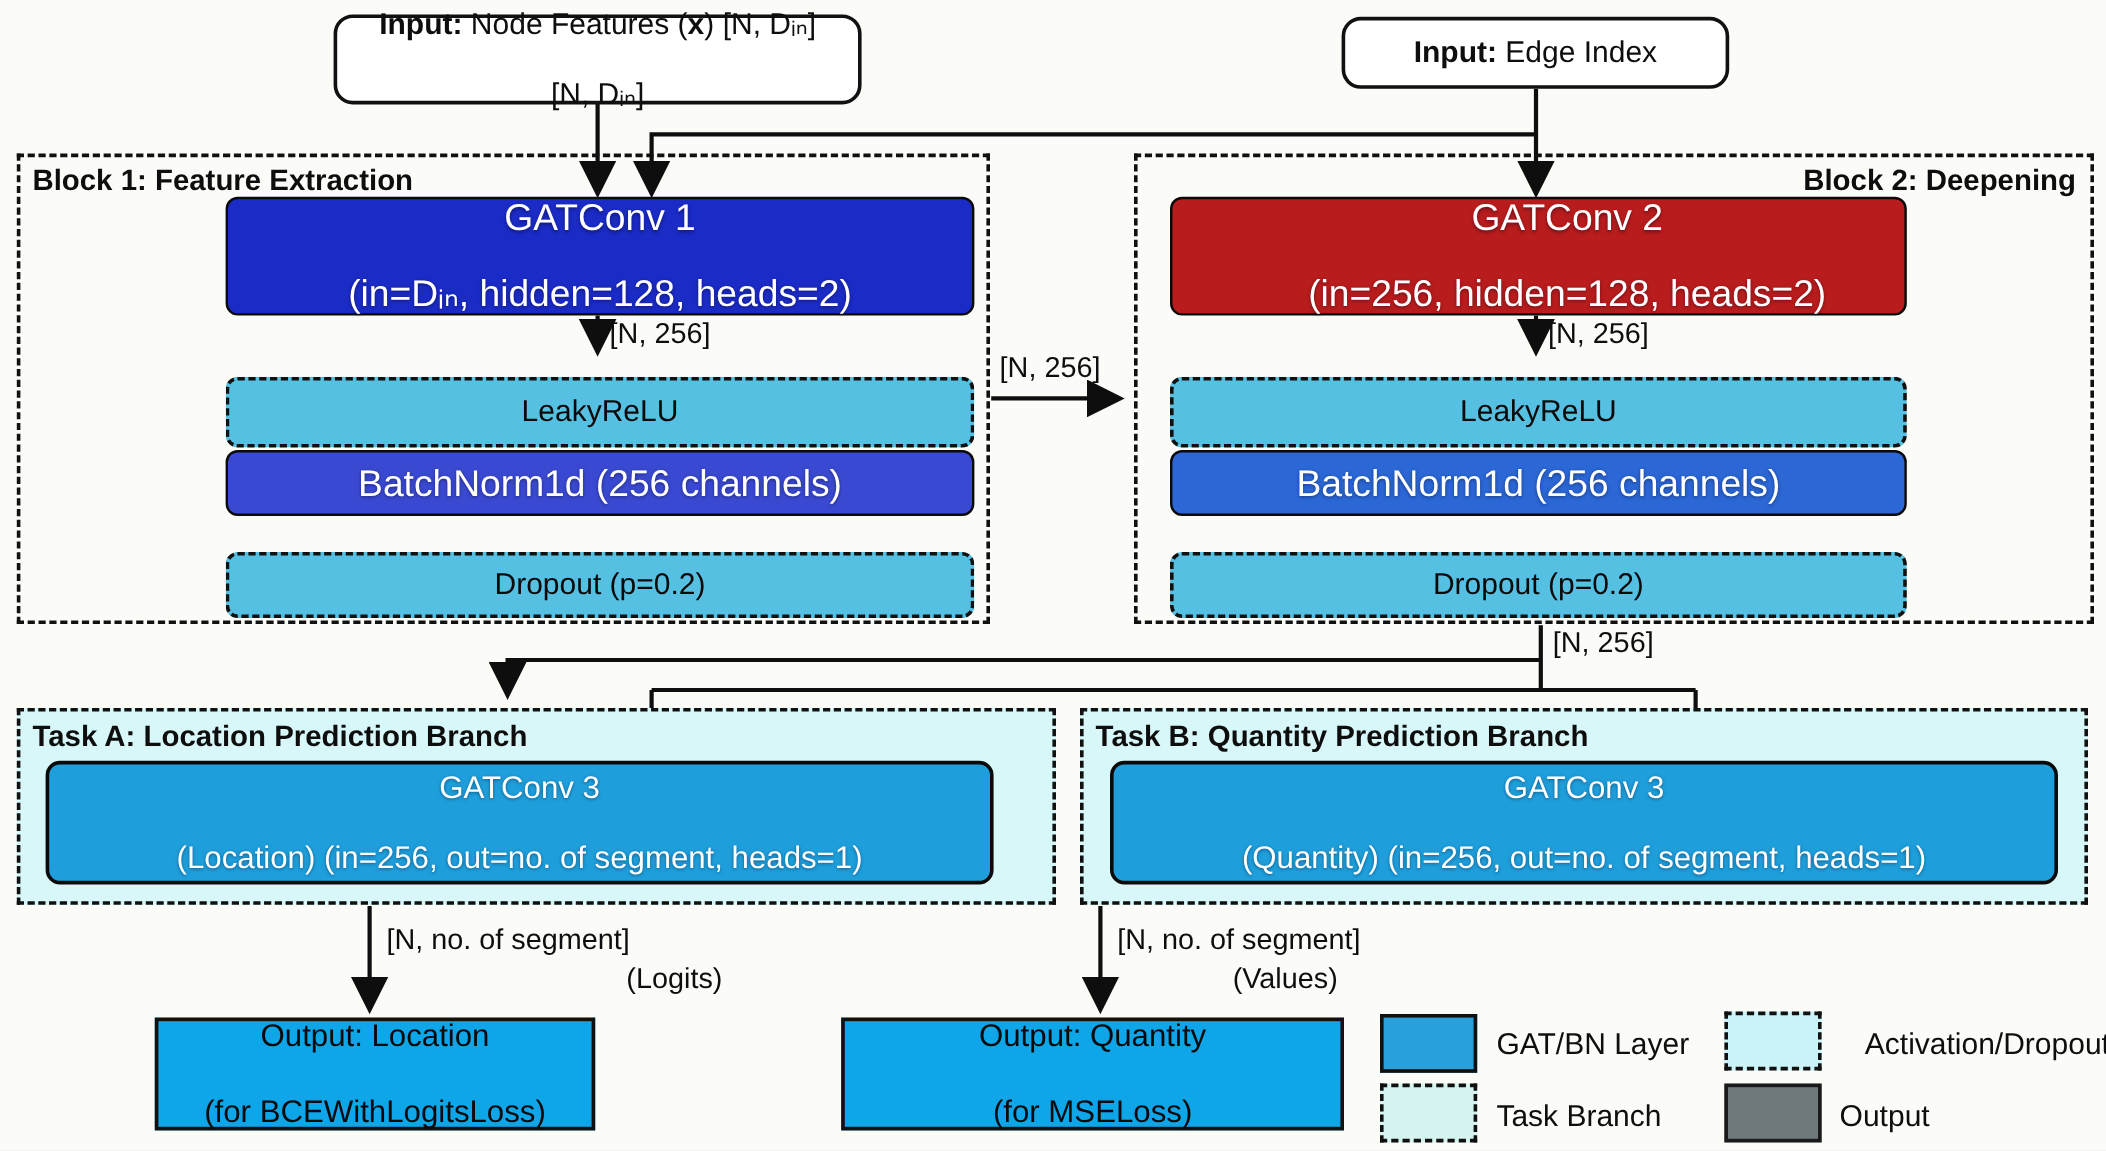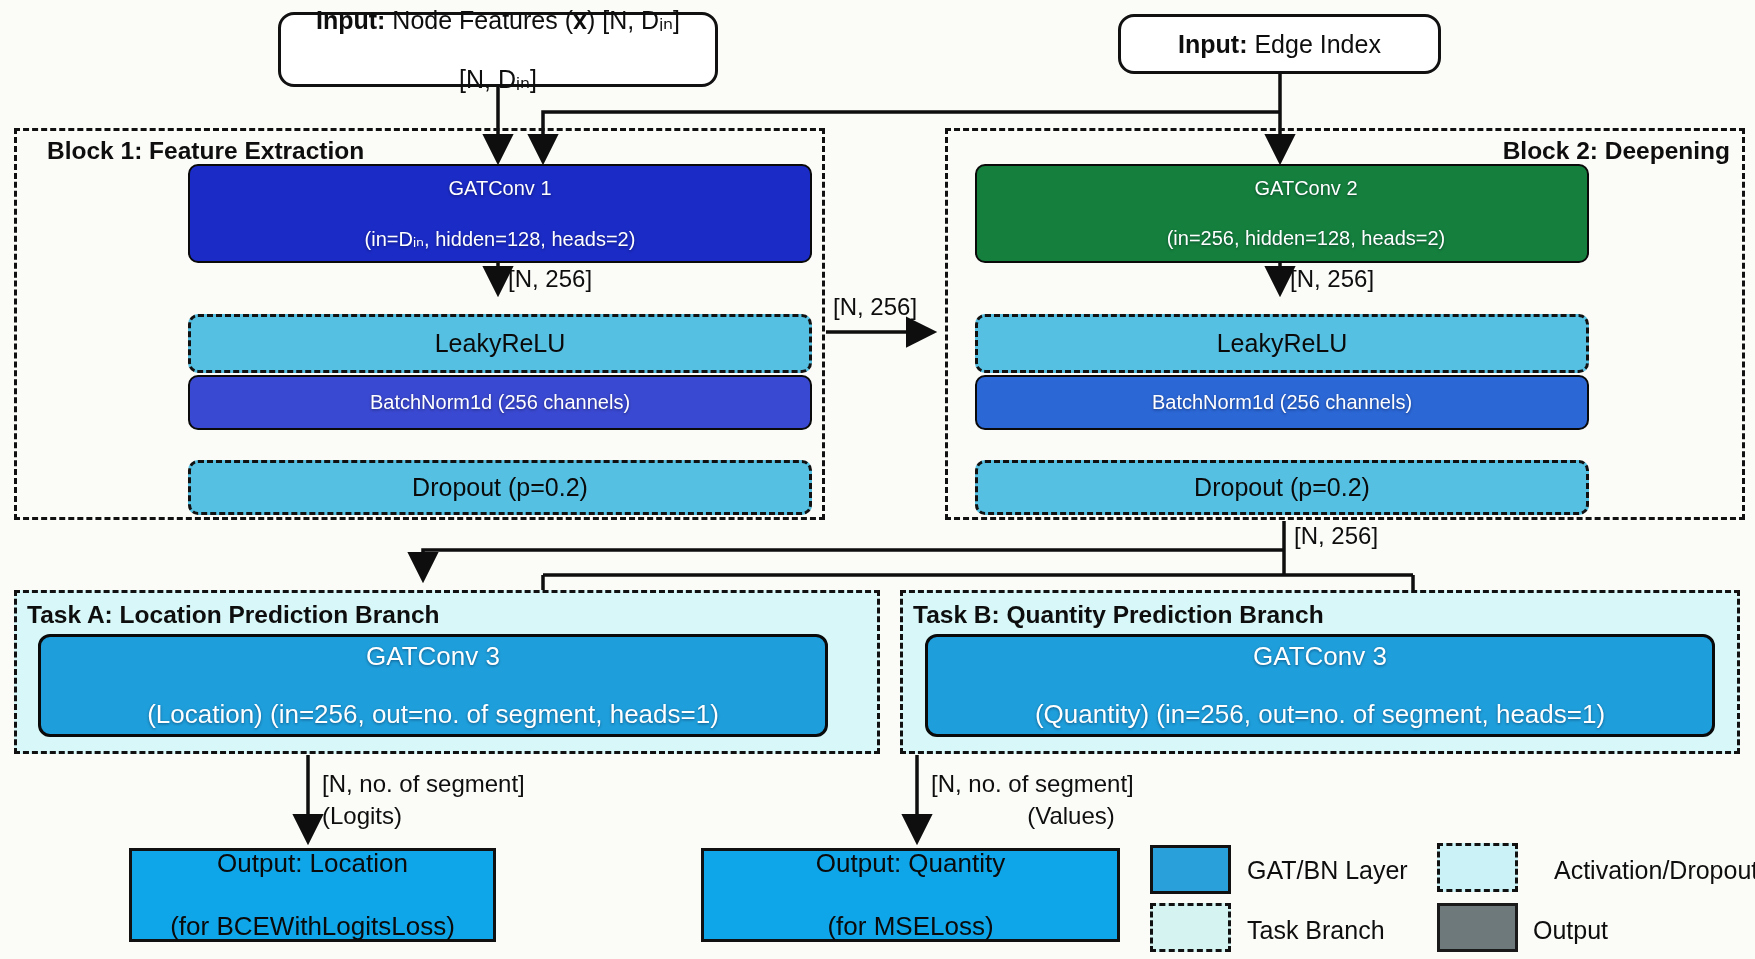--- a/index.html
+++ b/index.html
@@ -11,24 +11,24 @@
   .abs{position:absolute;box-sizing:border-box;gap:27px;}
   .center{display:flex;flex-direction:column;align-items:center;justify-content:center;text-align:center;}
   
   .inputbox{background:#ffffff;border:3.5px solid #111;border-radius:16px;font-size:25px;line-height:1.3;}
   .inputbox b{font-weight:bold;}
   
   .blockbox{border:3.5px dashed #111;background:transparent;}
   .taskbox{border:3.5px dashed #111;background:#d8f7f8;}
   .blocktitle{font-size:24.5px;font-weight:bold;white-space:nowrap;}
   
-  .layer{border:2.5px solid #0a0a0a;border-radius:10px;font-size:20px;}
+  .layer{border:2.5px solid #0a0a0a;border-radius:10px;font-size:31px;}
   .layer.white{color:#fff;text-shadow:0 1px 3px rgba(0,0,30,.45);}
   .gat1{background:#1b2bc5;}
-  .gat2{background:#15803d;padding-left:48px;}
+  .gat2{background:#b91c1c;padding-left:48px;}
   .bn1{background:#3a49d1;}
   .bn2{background:#2b67d5;}
   .act{background:#56c0e2;border:3.5px dashed #111;border-radius:10px;font-size:25px;color:#0a0a0a;margin-top:14px;}
   .gat3{background:#1e9fdc;border:3px solid #0a0a0a;border-radius:12px;font-size:26px;}
   .outbox{background:#0ea5e9;border:3.5px solid #111;font-size:26px;line-height:1.35;color:#0a0a0a;}
   
   .shape{font-size:24px;white-space:nowrap;}
   .shape2{font-size:24px;line-height:1.35;}
   
   .swatch{width:81px;height:49px;}
@@ -72,21 +72,21 @@
     <div>[N, Dᵢₙ]</div>
   </div>
 
   <div class="abs inputbox center" style="left:1118px;top:14px;width:323px;height:60px;">
     <div>
       <b>Input:</b><span> Edge Index</span>
     </div>
   </div>
 
   <div class="abs blockbox" style="left:14px;top:128px;width:811px;height:392px;">
-    <div class="abs blocktitle" style="left:10px;top:6px;margin-left:20px;">Block 1: Feature Extraction</div>
+    <div class="abs blocktitle" style="left:10px;top:6px;">Block 1: Feature Extraction</div>
   </div>
   <div class="abs layer white gat1 center" style="left:188px;top:164px;width:624px;height:99px;">
     <div>GATConv 1</div>
     <div>(in=Dᵢₙ, hidden=128, heads=2)</div>
   </div>
   <div class="abs shape" style="left:508px;top:265px;">[N, 256]</div>
   <div class="abs act center" style="left:188px;top:300px;width:624px;height:59px;">LeakyReLU</div>
   <div class="abs layer white bn1 center" style="left:188px;top:375px;width:624px;height:55px;">BatchNorm1d (256 channels)</div>
   <div class="abs act center" style="left:188px;top:446px;width:624px;height:55px;">Dropout (p=0.2)</div>
 
@@ -108,21 +108,21 @@
 
   <div class="abs taskbox" style="left:14px;top:590px;width:866px;height:164px;">
     <div class="abs blocktitle" style="left:10px;top:8px;">Task A: Location Prediction Branch</div>
   </div>
   <div class="abs layer white gat3 center" style="left:38px;top:634px;width:790px;height:103px;">
     <div>GATConv 3</div>
     <div>(Location) (in=256, out=no. of segment, heads=1)</div>
   </div>
   <div class="abs shape2" style="left:322px;top:768px;width:280px;">
     <div>[N, no. of segment]</div>
-    <div style="text-align:left;">(Logits)</div>
+    <div style="text-align:right;">(Logits)</div>
   </div>
   <div class="abs outbox center" style="left:129px;top:848px;width:367px;height:94px;">
     <div>Output: Location</div>
     <div>(for BCEWithLogitsLoss)</div>
   </div>
 
   <div class="abs taskbox" style="left:900px;top:590px;width:840px;height:164px;">
     <div class="abs blocktitle" style="left:10px;top:8px;">Task B: Quantity Prediction Branch</div>
   </div>
   <div class="abs layer white gat3 center" style="left:925px;top:634px;width:790px;height:103px;">

